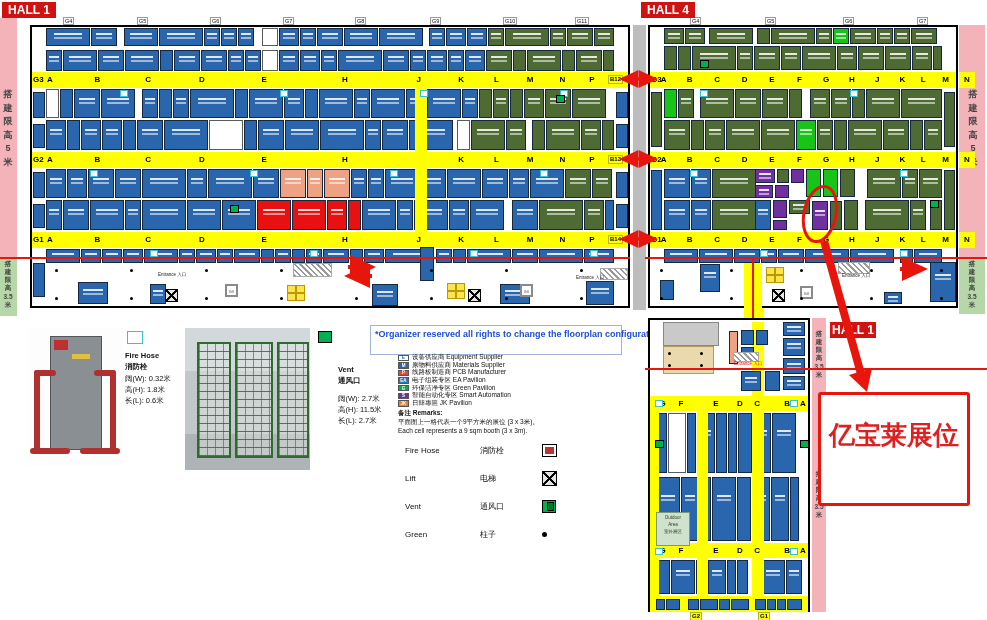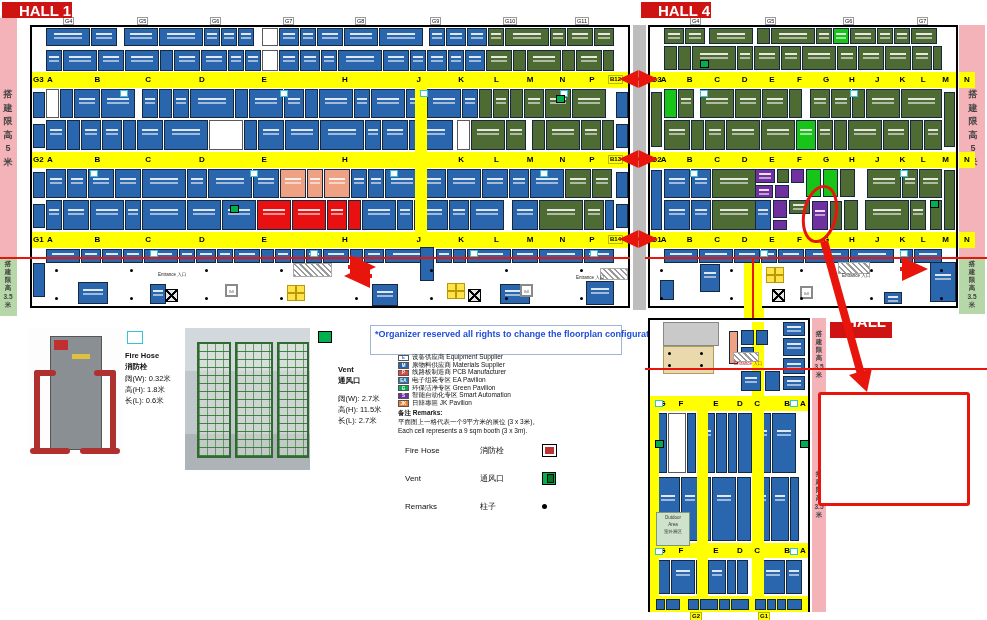--- a/index.html
+++ b/index.html
@@ -9,22 +9,22 @@
   .hall{position:absolute;background:#fff;border:2px solid #000;box-sizing:border-box;}
   .booth{position:absolute;border:1px solid #16283e;box-sizing:border-box;}
   .booth.txt::after{content:"";position:absolute;left:16%;right:16%;top:28%;height:2px;
         background:rgba(255,255,255,.85);box-shadow:0 4px 0 rgba(255,255,255,.55);}
   .aisle{position:absolute;background:#ffff00;}
   .ltr{position:absolute;font-weight:bold;font-size:8px;color:#000;line-height:1;}
   .gate{position:absolute;background:#fff;border:1px solid #9a9a9a;font-size:5.5px;line-height:1.1;
         padding:0 1px;color:#111;}
   .tagY{position:absolute;background:#ffff00;border:1px solid #b9b900;font-weight:bold;
         font-size:6px;line-height:1.2;padding:0 1px;color:#000;}
-  .hall-label{position:absolute;background:#cf1212;color:#fff;font-weight:bold;font-size:15px;
-        display:flex;align-items:center;justify-content:center;z-index:30;padding-left:16px;}
+  .hall-label{position:absolute;background:#cf1212;color:#fff;font-weight:bold;font-size:12px;
+        display:flex;align-items:center;justify-content:center;z-index:30;}
   .vtext{position:absolute;width:14px;text-align:center;font-size:9px;font-weight:bold;
         line-height:1.5;word-break:break-all;color:#444;}
   .vtext.small{font-size:6.5px;line-height:1.25;width:12px;}
   .redline{position:absolute;height:2px;background:#e8150d;z-index:22;}
   .dot{position:absolute;width:3px;height:3px;border-radius:50%;background:#000;}
   .ftag{position:absolute;width:6px;height:5px;background:#fff;border:1px solid #35c3d8;}
   .vsq{position:absolute;width:7px;height:6px;background:#00b050;border:1px solid #000;}
   .lsq{position:absolute;width:11px;height:11px;border:1px solid #000;background:
         linear-gradient(45deg,transparent 44%,#000 44% 56%,transparent 56%),
         linear-gradient(-45deg,transparent 44%,#000 44% 56%,transparent 56%),#e4e4e4;}
@@ -120,28 +120,33 @@
   </div>
   <div id="symbol-legend">
       <div class="sym-row">
         <span class="sym-en">Fire Hose</span>
         <span class="sym-zh">消防栓</span>
         <span class="ico-firehose">
           <div></div>
         </span>
       </div>
       <div class="sym-row">
+        <span class="sym-en">Lift</span>
+        <span class="sym-zh">电梯</span>
+        <span class="ico-lift"></span>
+      </div>
+      <div class="sym-row">
         <span class="sym-en">Vent</span>
         <span class="sym-zh">通风口</span>
         <span class="ico-vent">
           <div></div>
         </span>
       </div>
       <div class="sym-row">
-        <span class="sym-en">Remarks</span>
+        <span class="sym-en">Green</span>
         <span class="sym-zh">柱子</span>
         <span class="ico-pillar"></span>
       </div>
     </div>
 
   <div id="fire-photo">
       <div class="abs" style="left: 22px; top: 8px; width: 50px; height: 112px; background: rgb(138, 143, 148); border: 1px solid rgb(85, 85, 85);"></div>
       <div class="abs" style="left: 26px; top: 12px; width: 14px; height: 10px; background: rgb(192, 48, 48);"></div>
       <div class="abs" style="left: 44px; top: 26px; width: 18px; height: 5px; background: rgb(224, 192, 64);"></div>
       <div class="abs" style="left: 6px; top: 42px; width: 6px; height: 84px; background: rgb(176, 48, 48); border-radius: 3px;"></div>
@@ -168,20 +173,21 @@
   <div class="spec" style="left:338px;top:364px;">
     <div class="b">Vent</div>
     <div class="b">通风口</div>
     <div style="height:6px"></div>
     <div>阔(W): 2.7米</div>
     <div>高(H): 11.5米</div>
     <div>长(L): 2.7米</div>
   </div>
 
   <div id="annotation-box">
+    <div>亿宝莱展位</div>
   </div>
 
   <svg class="overlay" width="987" height="620">
     <defs>
       <marker id="ah" markerWidth="7" markerHeight="7" refX="5.5" refY="3" orient="auto">
         <path d="M0,0 L6.5,3 L0,6 z" fill="#e8150d"></path>
       </marker>
     </defs>
     <g>
       <line x1="638" y1="79" x2="622" y2="79" stroke="#e8150d" stroke-width="3" marker-end="url(#ah)"></line>

